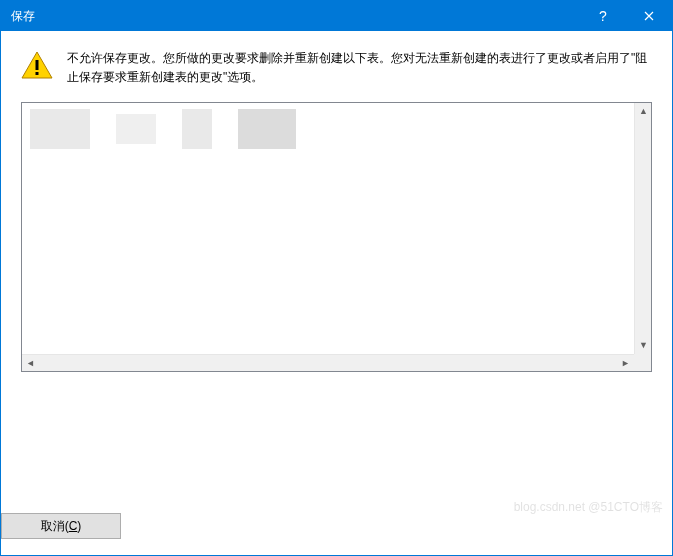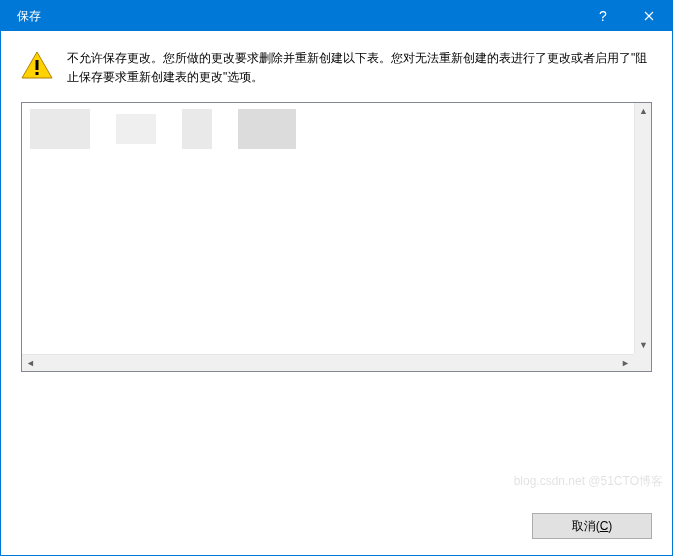--- a/index.html
+++ b/index.html
@@ -20,21 +20,20 @@
     height: 30px;
     background: #0078d7;
     color: #fff;
     display: flex;
     align-items: center;
     font-size: 12px;
   }
   .titlebar-title {
     padding-left: 10px;
     flex: 0 0 auto;
-    margin-left: 6px;
   }
   .titlebar-spacer { flex: 1 1 auto; }
   .titlebar-btn {
     width: 46px; height: 30px;
     display: flex; align-items: center; justify-content: center;
     color: #fff;
   }
   .help-glyph { font-size: 14px; font-weight: 400; }
   .close-glyph svg { display: block; }
   .content {
@@ -112,37 +111,37 @@
   }
   .scroll-btn {
     width: 17px; height: 17px;
     display: flex; align-items: center; justify-content: center;
     color: #606060;
     font-size: 9px;
     line-height: 1;
   }
   .button-row {
     display: flex;
-    justify-content: flex-end;
+    justify-content: flex-start;
     gap: 12px;
     padding: 20px 20px 16px 0;
   }
   .btn {
     min-width: 120px;
     height: 26px;
     border: 1px solid #adadad;
     background: #e1e1e1;
     display: flex; align-items: center; justify-content: center;
     font-size: 12px;
     color: #000;
     padding: 0 14px;
   }
   .watermark {
     position: absolute;
-    right: 10px; bottom: 66px;
+    right: 10px; bottom: 40px;
     color: rgba(0,0,0,0.12);
     font-size: 12px;
     pointer-events: none;
     user-select: none;
   }
   u.hotkey { text-decoration: underline; }
 </style>
 </head>
 <body>
 

